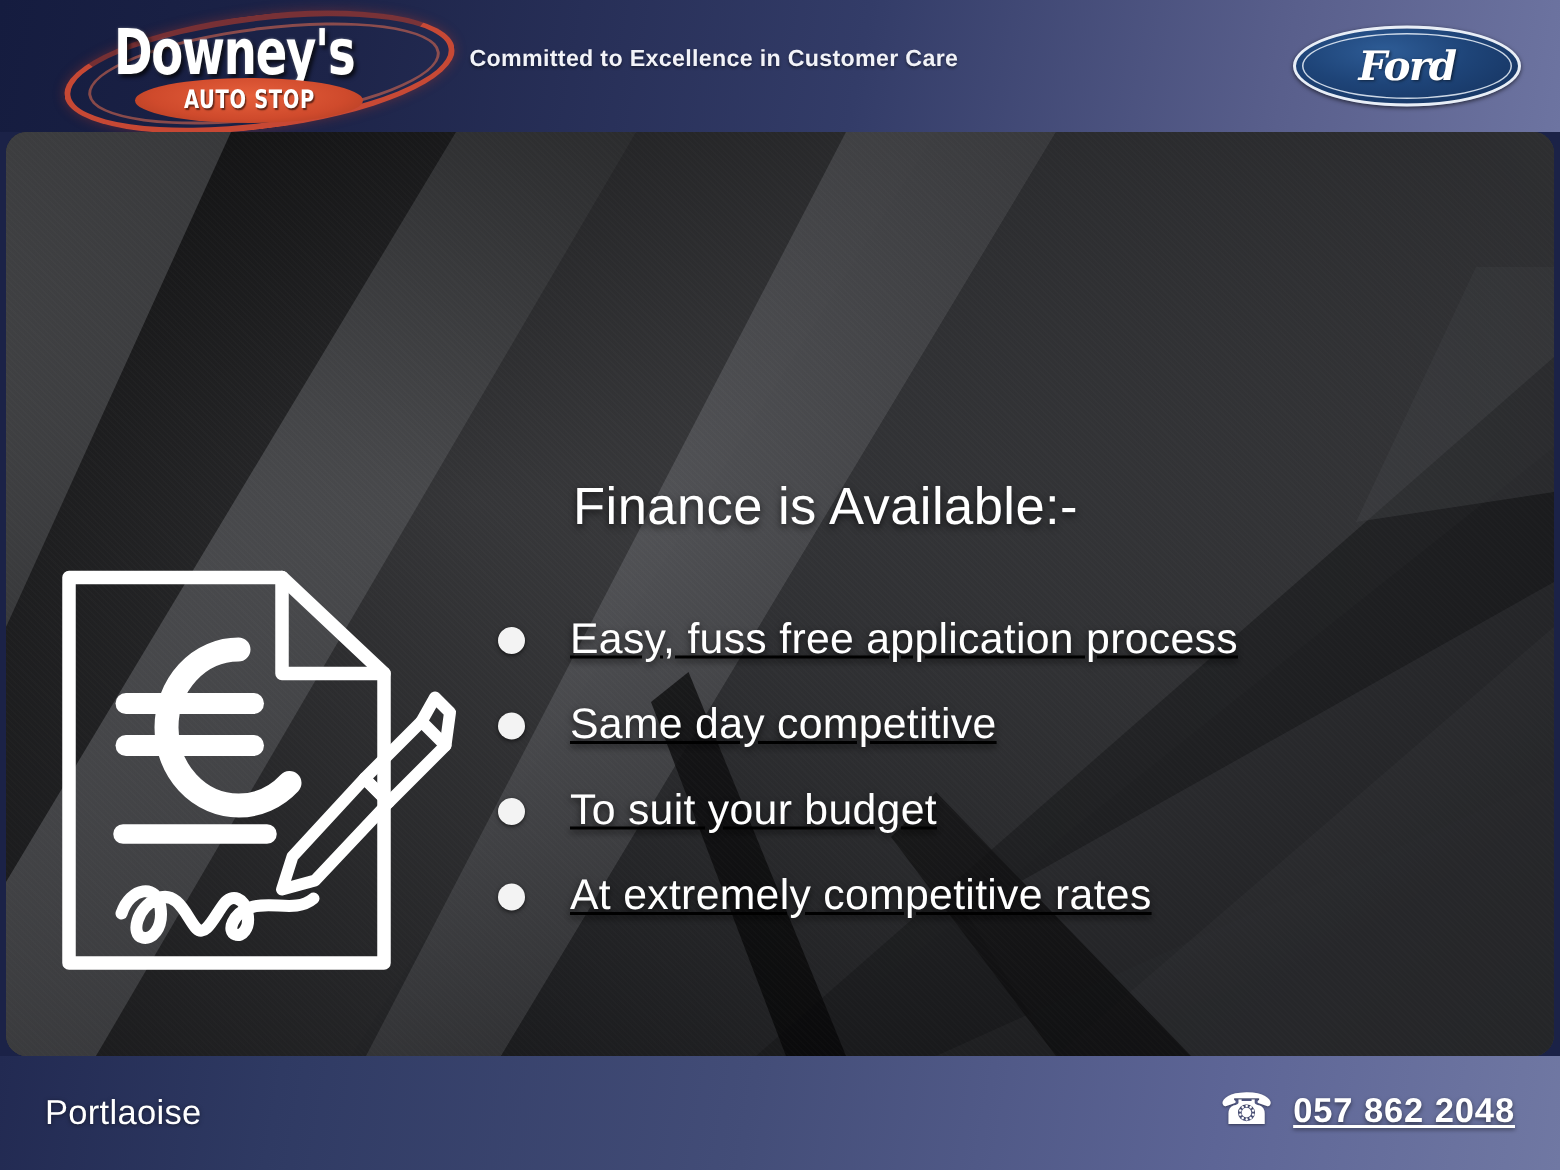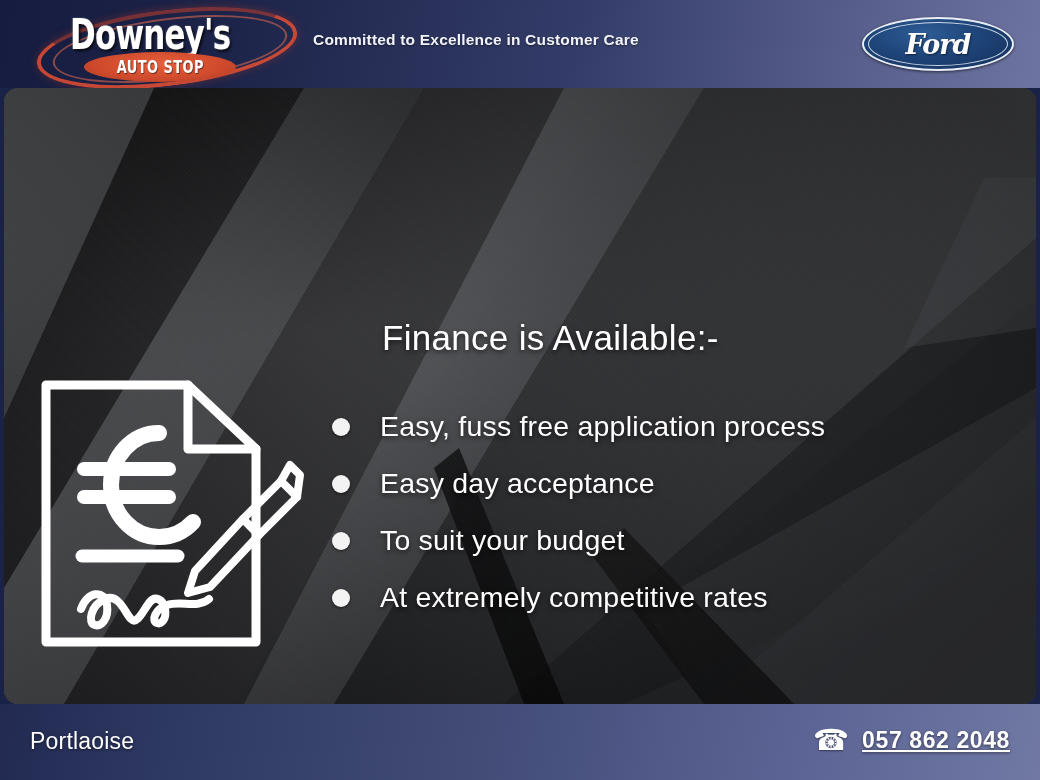--- a/index.html
+++ b/index.html
@@ -24,21 +24,21 @@
     border-top-color:rgba(198,62,40,0.55);
     transform:rotate(-7deg);
     box-shadow:0 0 8px rgba(200,60,40,.35);
   }
   .swoosh2 {
     position:absolute; left:34px; top:14px; width:236px; height:62px;
     border-radius:50%;
     border:2px solid rgba(230,110,80,0.55);
     transform:rotate(-7deg);
   }
-  .logo-wrap { position:absolute; left:18px; top:4px; width:272px; height:80px; }
+  .logo-wrap { position:absolute; left:24px; top:4px; width:272px; height:80px; }
   .logo-word {
     position:absolute; left:52px; top:6px;
     font-family:"DejaVu Sans Condensed","Liberation Sans Narrow","Liberation Sans",sans-serif;
     font-weight:bold; font-size:42px; letter-spacing:-1px; color:#fff;
     text-shadow:2px 2px 3px rgba(0,0,0,.8), 0 0 2px rgba(255,255,255,.4);
     transform:scaleX(.82);
     transform-origin:left center;
     white-space:nowrap;
   }
   .logo-oval {
@@ -102,21 +102,21 @@
   .doc-icon { position:absolute; left:34px; top:283px; width:272px; height:285px; }
 
   
   .headline {
     position:absolute; left:378px; top:230px;
     font-size:35px; color:#fff; letter-spacing:.3px; white-space:nowrap;
     text-shadow:0 2px 5px rgba(0,0,0,.65);
   }
   .bullets { position:absolute; left:328px; top:310px; }
   .bullet-row {
-    display:flex; align-items:center; height:57px;
+    display:flex; align-items:center; height:57px;text-decoration:underline;
   }
   .dot {
     width:18px; height:18px; border-radius:50%;
     background:#f3f3f3; flex:0 0 18px;
     box-shadow:0 1px 3px rgba(0,0,0,.6);
   }
   .bullet-text {
     margin-left:30px; font-size:28.5px; color:#fff; white-space:nowrap;
     letter-spacing:.2px;
     text-shadow:0 2px 5px rgba(0,0,0,.65);
@@ -249,21 +249,21 @@
 
     <div class="headline">Finance is Available:-</div>
 
     <div class="bullets">
       <div class="bullet-row">
         <span class="dot"></span>
         <span class="bullet-text">Easy, fuss free application process</span>
       </div>
       <div class="bullet-row">
         <span class="dot"></span>
-        <span class="bullet-text">Easy day acceptance</span>
+        <span class="bullet-text">Same day competitive</span>
       </div>
       <div class="bullet-row">
         <span class="dot"></span>
         <span class="bullet-text">To suit your budget</span>
       </div>
       <div class="bullet-row">
         <span class="dot"></span>
         <span class="bullet-text">At extremely competitive rates</span>
       </div>
     </div>

